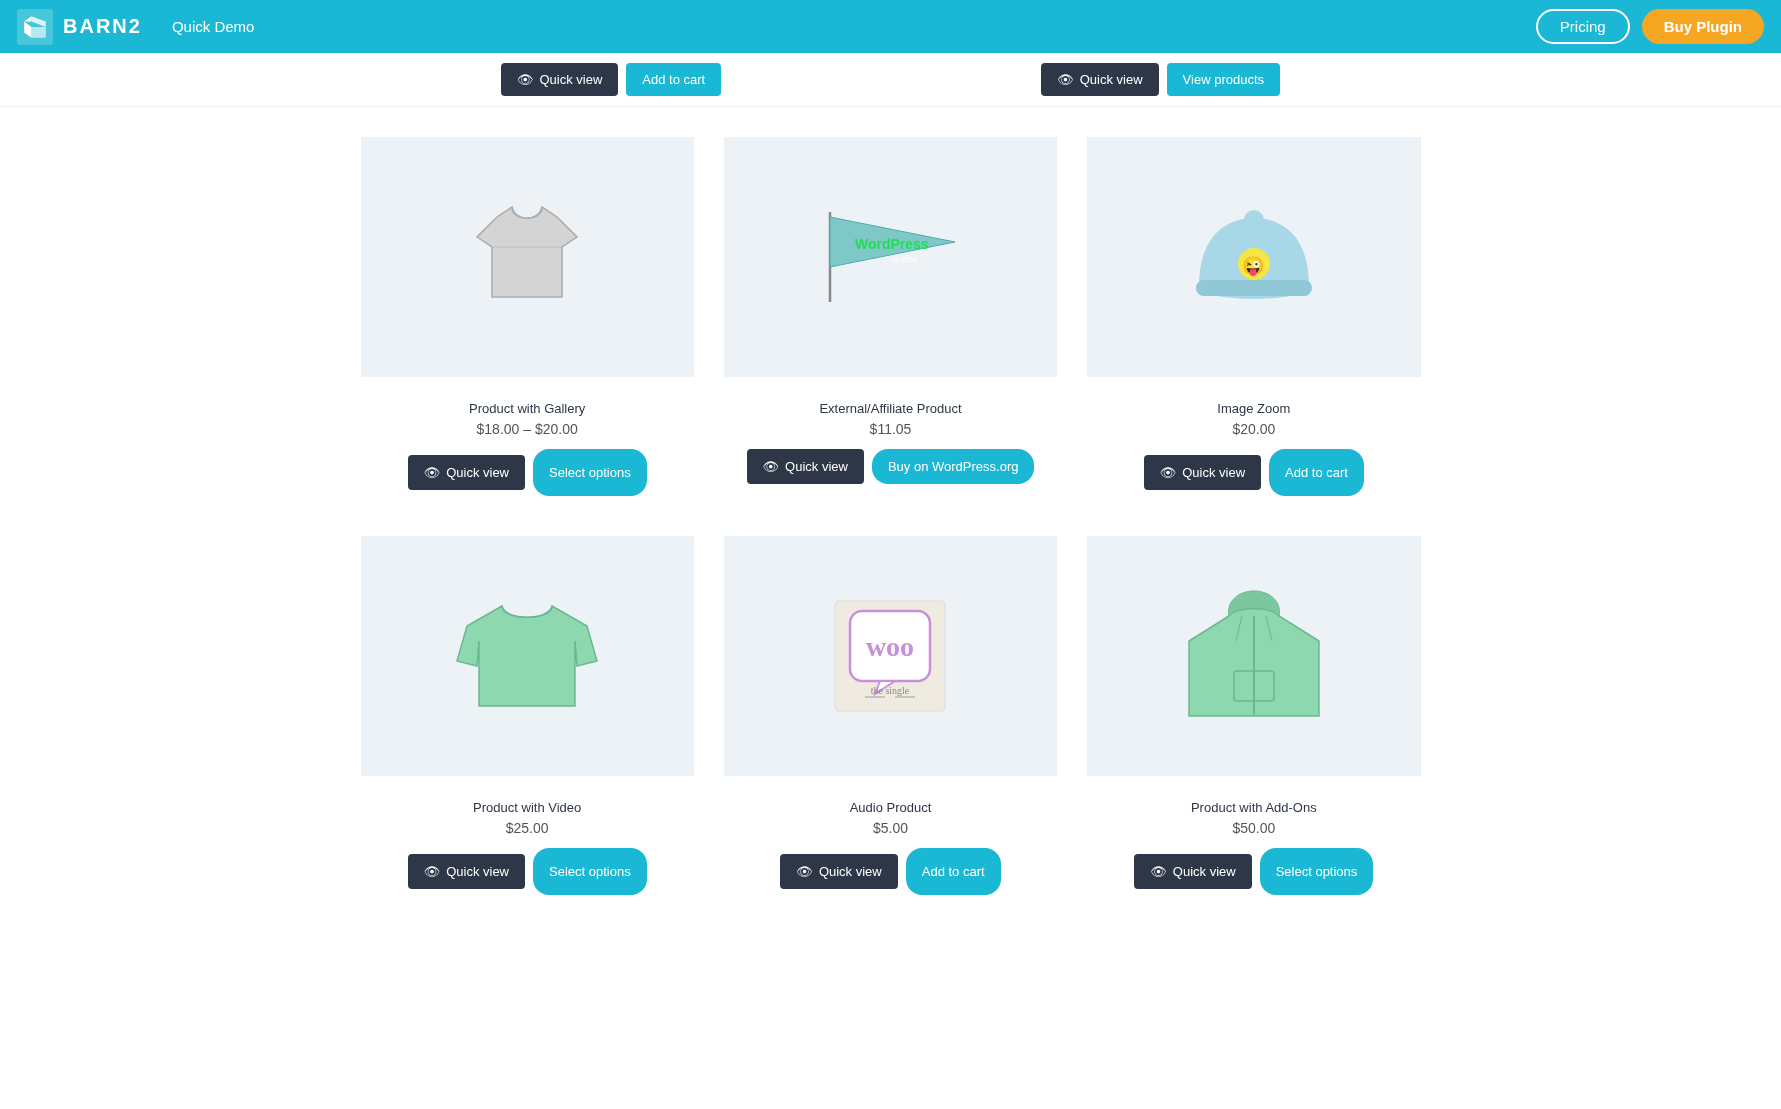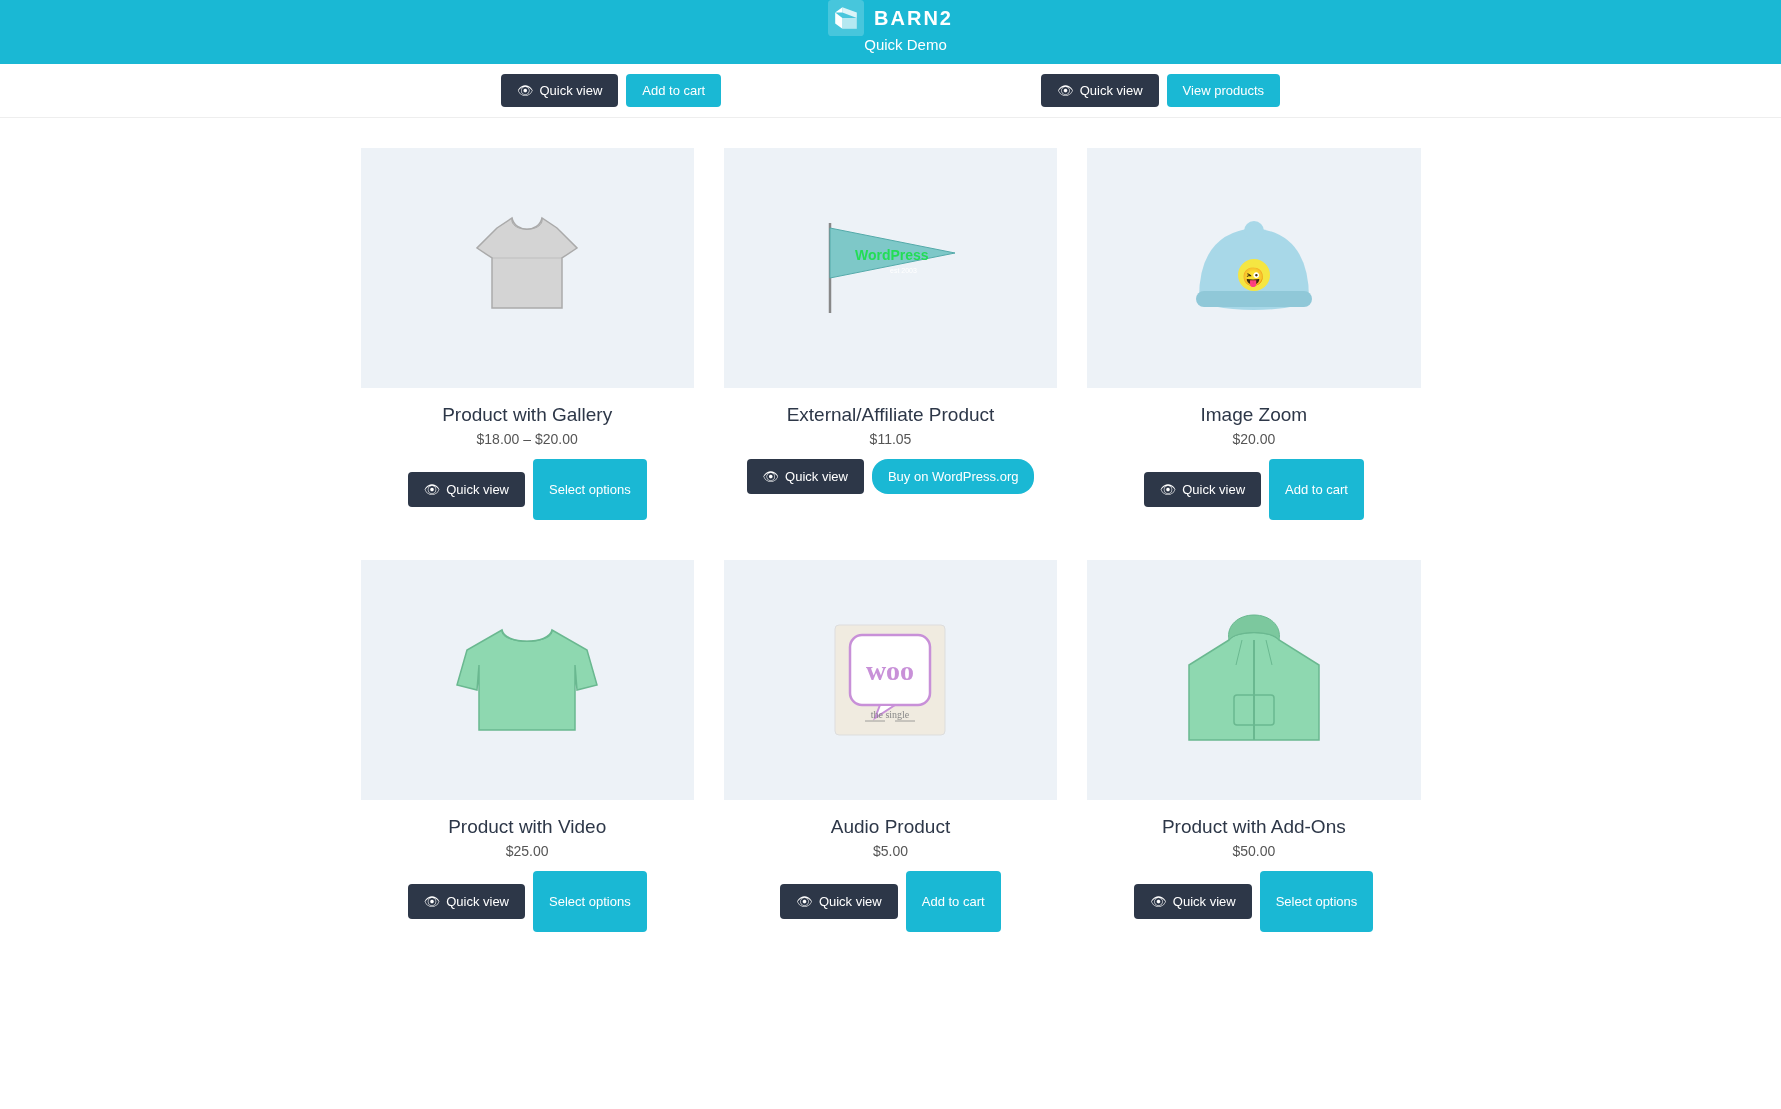--- a/index.html
+++ b/index.html
@@ -4,23 +4,22 @@
   <style>
     * { box-sizing: border-box; margin: 0; padding: 0; }
     body { font-family: -apple-system, BlinkMacSystemFont, 'Segoe UI', sans-serif; background: #fff; }
 
     
     .header {
       background: #1ab8d4;
       display: flex;
       align-items: center;
       padding: 0 17px;
-      height: 64px;
+      height: 53px;
       position: relative;
-      flex-direction: column;
     }
     .header-logo {
       display: flex;
       align-items: center;
       gap: 10px;
       color: #fff;
       font-weight: 700;
       font-size: 20px;
       letter-spacing: 2px;
     }
@@ -121,22 +120,22 @@
       background: #edf2f7;
       border-radius: 0;
       display: flex;
       align-items: center;
       justify-content: center;
       height: 240px;
       overflow: hidden;
     }
 
     .product-name {
-      margin-top: 16px;
-      font-size: 19px;
+      margin-top: 24px;
+      font-size: 13px;
       color: #2d3748;
       text-align: center;
     }
 
     .product-price {
       margin-top: 5px;
       font-size: 14px;
       color: #555;
       text-align: right;
     }
@@ -158,22 +157,22 @@
       cursor: pointer;
       display: flex;
       align-items: center;
       gap: 6px;
     }
 
     .btn-action {
       background: #1ab8d4;
       color: #fff;
       border: none;
-      padding: 23px 16px;
-      border-radius: 4px;
+      padding: 16px 16px;
+      border-radius: 16px;
       font-size: 13px;
       cursor: pointer;
     }
 
     .btn-wordpress {
       background: #1ab8d4;
       color: #fff;
       border: none;
       padding: 10px 16px;
       border-radius: 16px;
@@ -198,20 +197,24 @@
       <path d="M8 14 L16 8 L16 14 Z" fill="white"></path>
       <path d="M8 14 L8 26 L16 32 L16 20 Z" fill="white"></path>
       <path d="M16 8 L32 14 L32 20 L16 14 Z" fill="white" opacity="0.8"></path>
       <path d="M16 20 L32 20 L32 32 L16 32 Z" fill="white" opacity="0.6"></path>
     </svg>
     <span>BARN2</span>
   </div>
   <nav class="header-nav">
     <span>Quick Demo</span>
   </nav>
+  <div class="header-actions">
+    <button class="btn-pricing">Pricing</button>
+    <button class="btn-buy-plugin">Buy Plugin</button>
+  </div>
 </header>
 
 <div class="top-strip">
   <div class="top-strip-item">
     <button class="btn-dark">
       <span>👁</span>
       <span>Quick view</span>
     </button>
     <button class="btn-teal">Add to cart</button>
   </div>

